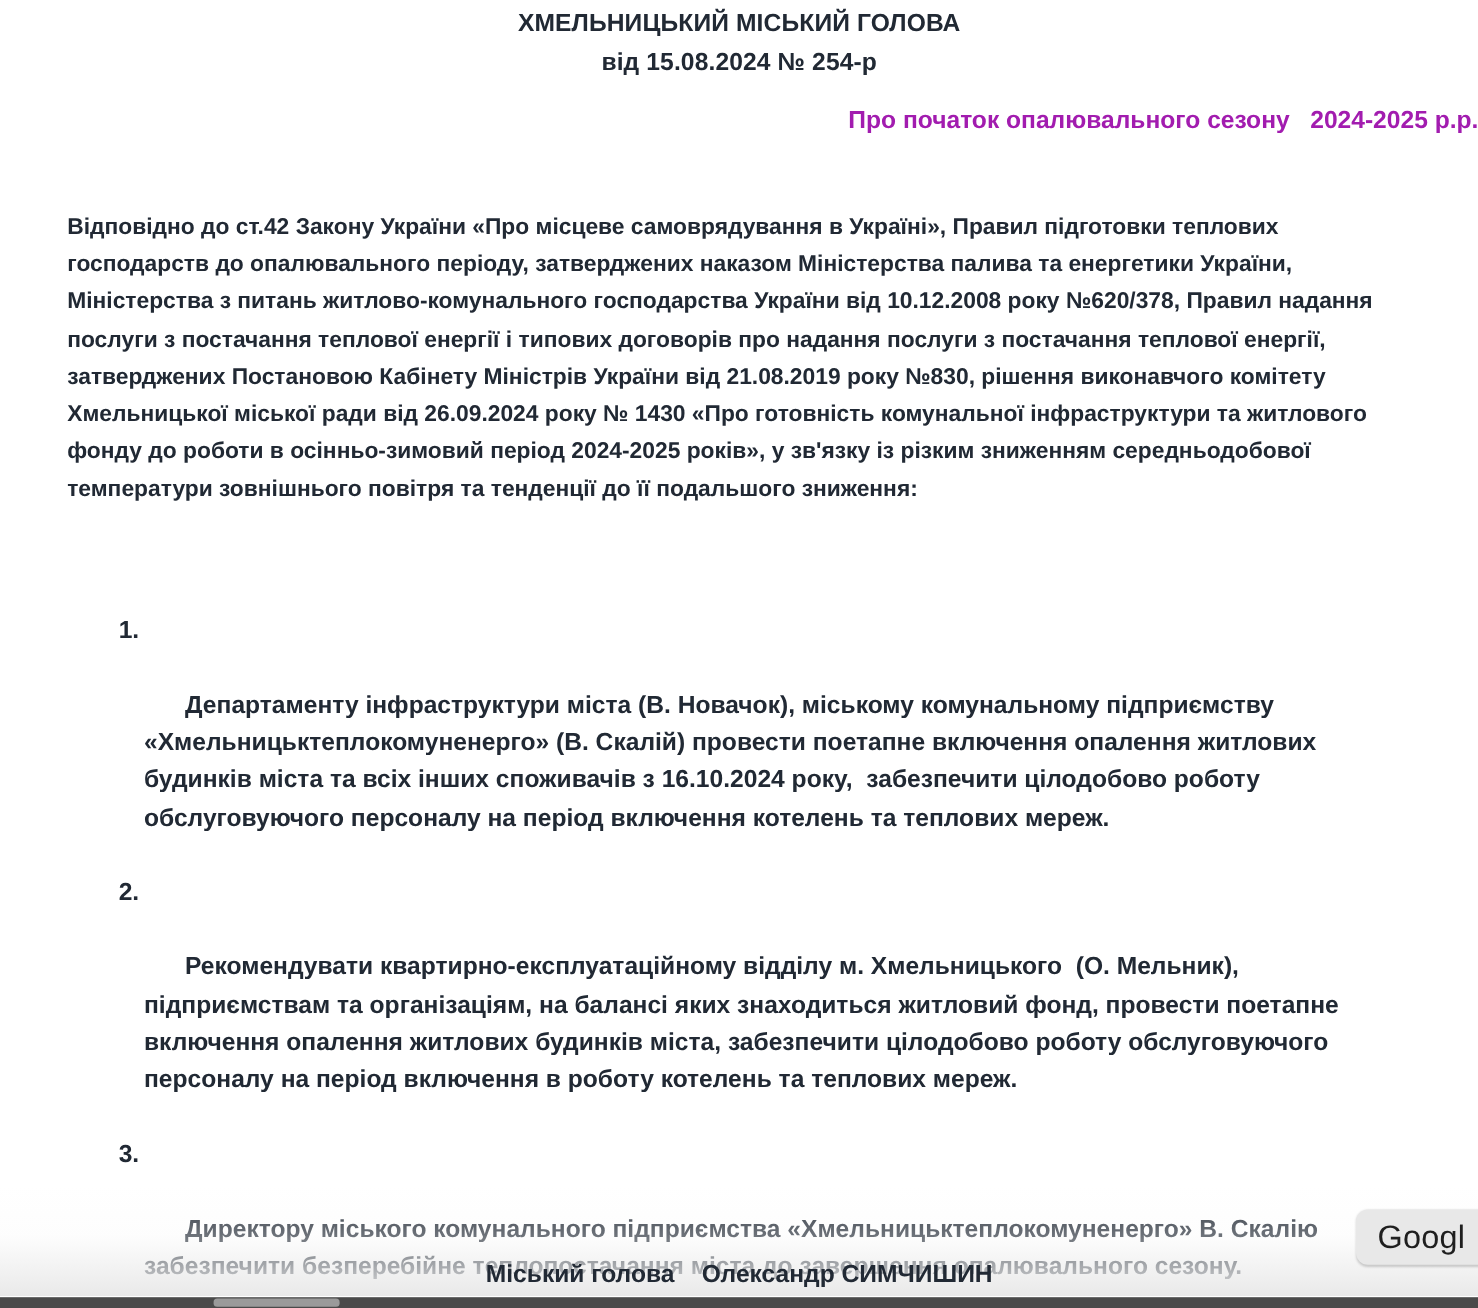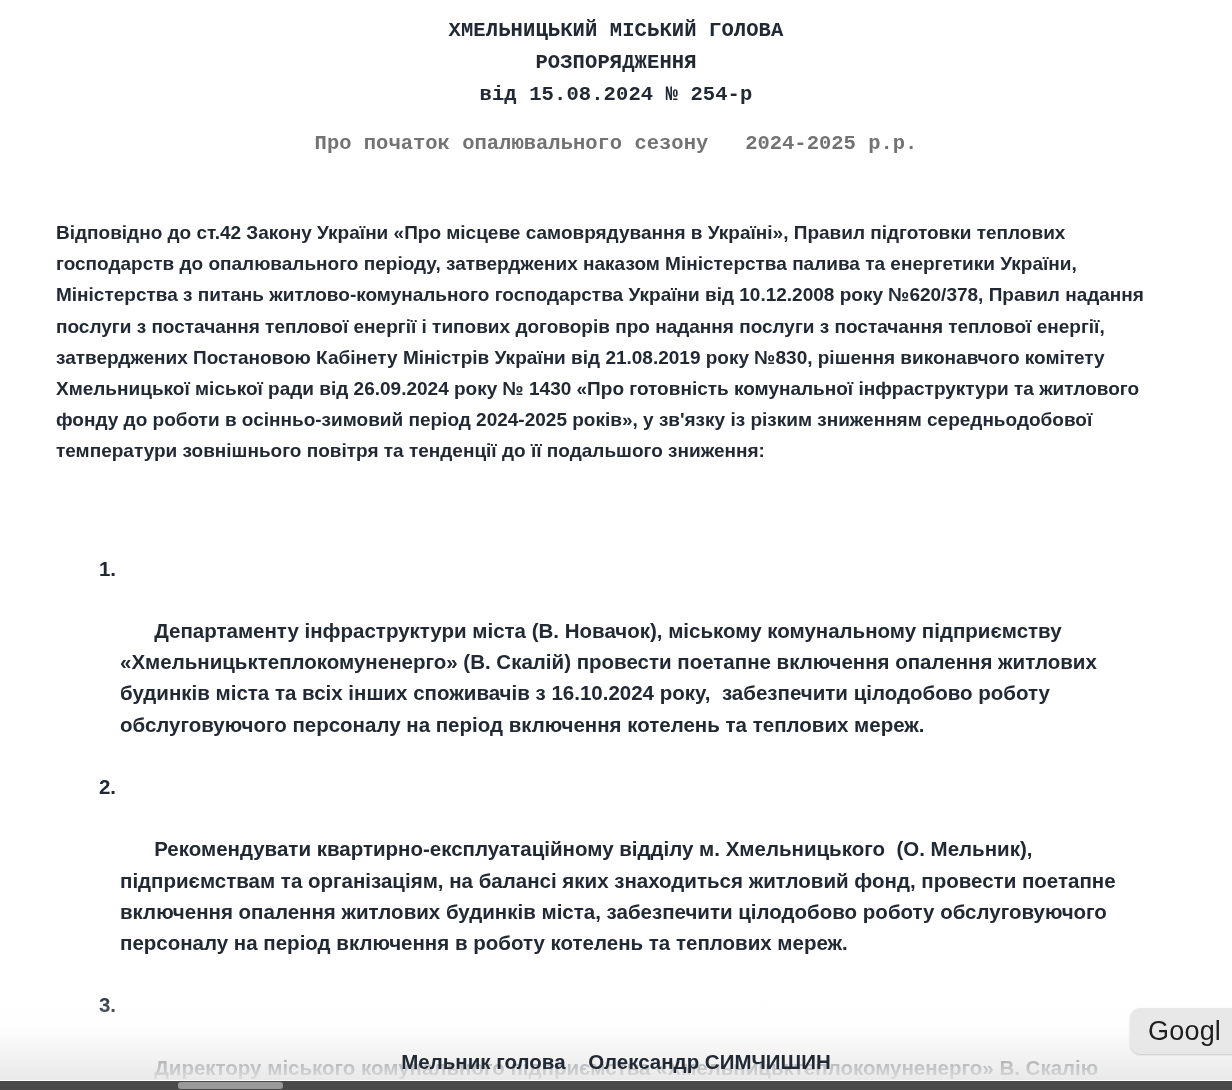--- a/index.html
+++ b/index.html
@@ -21,39 +21,38 @@
     left: 0;
     top: 0;
     width: 1232px;
     height: 1090px;
     background: #ffffff;
     overflow: hidden;
   }
 
   
   .doc-header {
-    padding-top: 15px;
+    padding-top: 4px;
     text-align: center;
-    font-family: Liberation Mono, monospace;
   }
   .hdr-line {
     font-size: 20.5px;
     font-weight: 700;
     line-height: 32px;
     letter-spacing: 0.1px;
     color: #212934;
     white-space: nowrap;
   }
   .hdr-subject {
     margin-top: 17px;
     font-size: 20.5px;
     font-weight: 700;
     line-height: 32px;
-    color: #737373;
-    text-align: center;
+    color: #a21caf;
+    text-align: right;
     white-space: pre;
   }
 
   
   .body-block {
     margin: 57px 56px 0 56px;
     width: 1120px;
   }
   .body-par {
     font-size: 19px;
@@ -161,21 +160,20 @@
     border-radius: 3px;
   }
 </style>
 </head>
 <body>
 
 <div class="page">
 
   <div class="doc-header">
     <div class="hdr-line">ХМЕЛЬНИЦЬКИЙ МІСЬКИЙ ГОЛОВА</div>
-    <div class="hdr-line">РОЗПОРЯДЖЕННЯ</div>
     <div class="hdr-line">від 15.08.2024 № 254-р</div>
     <div class="hdr-subject">Про початок опалювального сезону   2024-2025 р.р.</div>
   </div>
 
   <div class="body-block">
     <div class="body-par">Відповідно до ст.42 Закону України «Про місцеве самоврядування в Україні», Правил підготовки теплових господарств до опалювального періоду, затверджених наказом Міністерства палива та енергетики України, Міністерства з питань житлово-комунального господарства України від 10.12.2008 року №620/378, Правил надання послуги з постачання теплової енергії і типових договорів про надання послуги з постачання теплової енергії, затверджених Постановою Кабінету Міністрів України від 21.08.2019 року №830, рішення виконавчого комітету Хмельницької міської ради від 26.09.2024 року № 1430 «Про готовність комунальної інфраструктури та житлового фонду до роботи в осінньо-зимовий період 2024-2025 років», у зв'язку із різким зниженням середньодобової температури зовнішнього повітря та тенденції до її подальшого зниження:</div>
   </div>
 
   <ol class="order-list">
     <li class="order-item">
@@ -188,21 +186,21 @@
     </li>
     <li class="order-item">
       <span class="marker">3.</span>
       <span>Директору міського комунального підприємства «Хмельницьктеплокомуненерго» В. Скалію забезпечити безперебійне теплопостачання міста до завершення опалювального сезону.</span>
     </li>
 
   </ol>
 
   <div class="bottom-fade"></div>
 
-  <div class="signature-row">Мельник голова    Олександр СИМЧИШИН</div>
+  <div class="signature-row">Міський голова    Олександр СИМЧИШИН</div>
 
   <div class="google-chip">Googl</div>
 
   <div class="scroll-strip">
     <div class="scroll-thumb"></div>
   </div>
 
 </div>
 
 </body></html>

